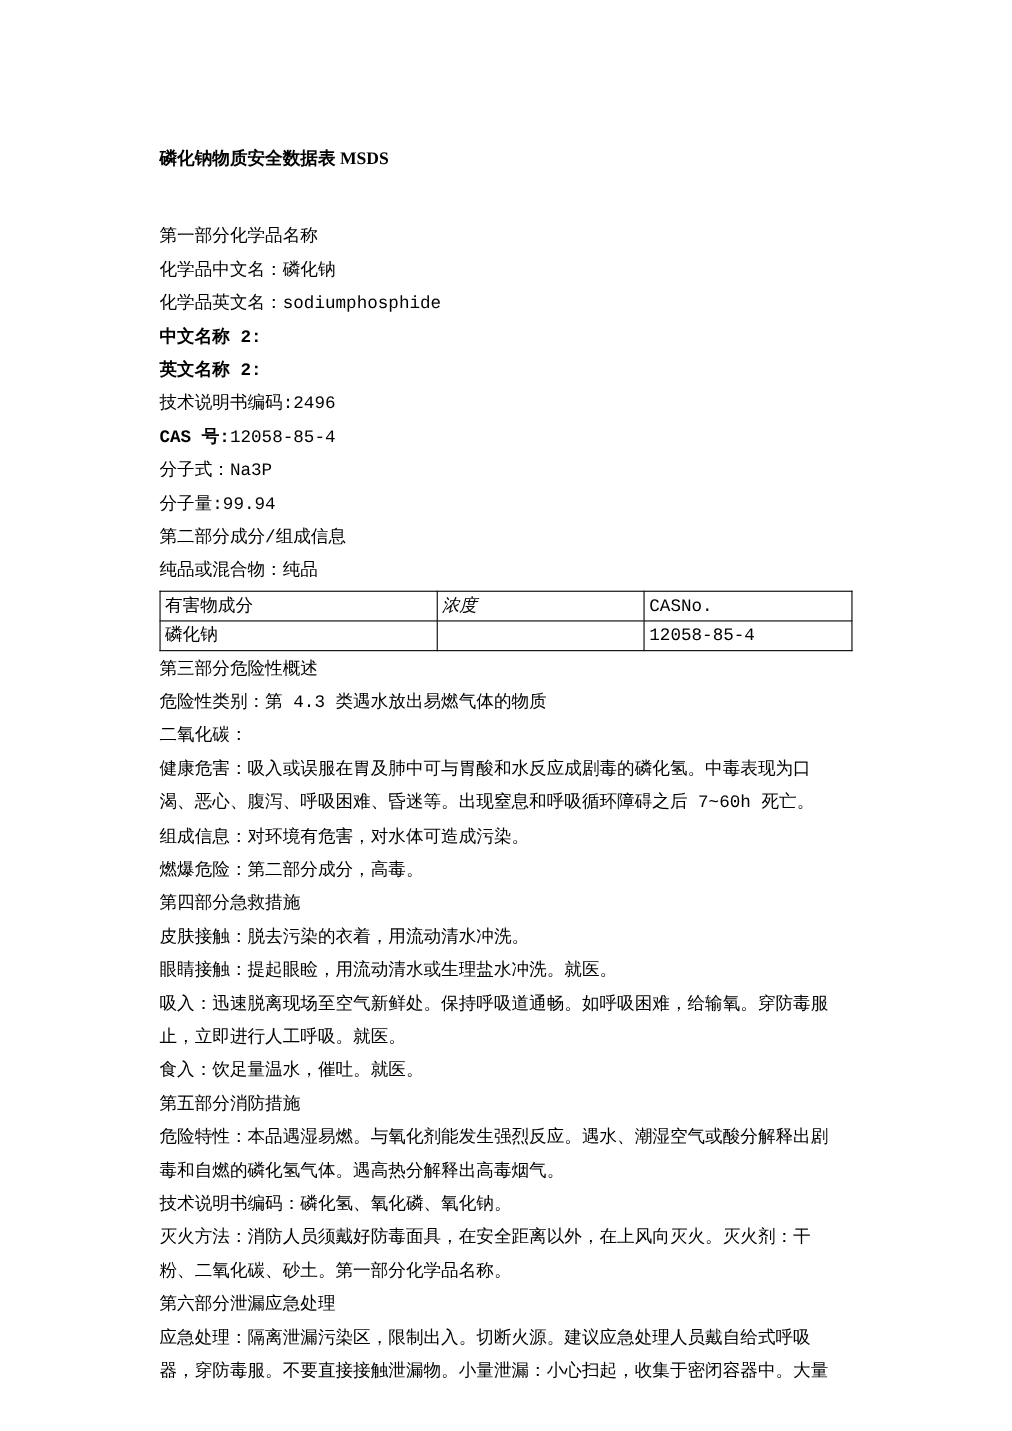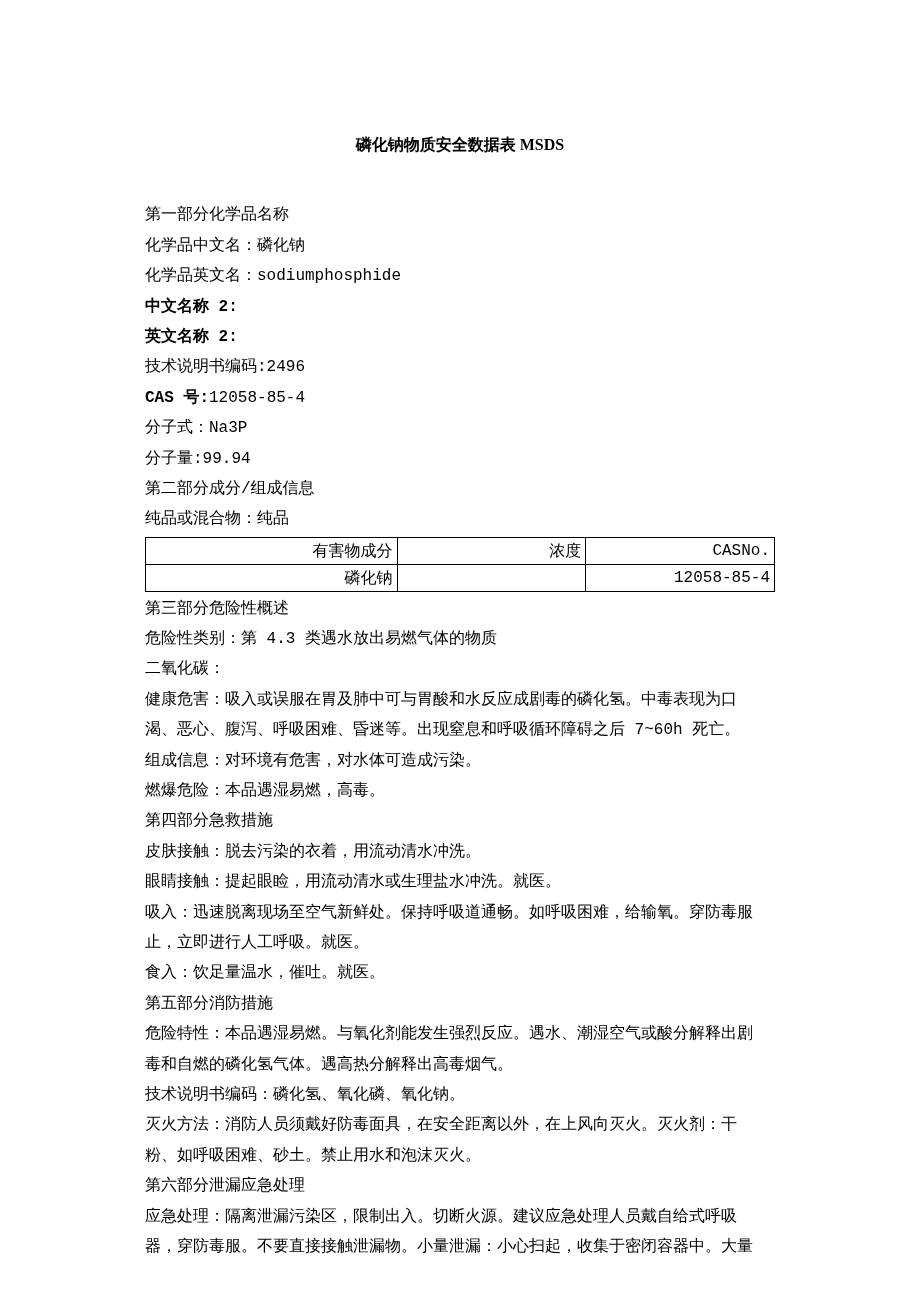--- a/index.html
+++ b/index.html
@@ -10,45 +10,44 @@
     body {
       font-family: "SimSun", "宋体", serif;
       font-size: 16px;
       line-height: 1.9;
       color: #000;
       background: #fff;
       width: 920px;
       padding: 130px 145px 60px 145px;
     }
     .title {
-      text-align: center;
+      text-align: left;
       font-weight: bold;
       margin-bottom: 40px;
     }
     .line {
       margin: 0;
       font-family: Liberation Mono, monospace;
     }
     .bold {
       font-weight: bold;
     }
     table {
       border-collapse: collapse;
       width: 100%;
       margin: 2px 0;
-      text-align: right;
     }
     td {
       border: 1px solid #000;
       padding: 1px 4px;
       font-size: 16px;
       line-height: 1.5;
     }
     .col1 { width: 40%; }
-    .col2 { width: 30%; }
+    .col2 { width: 30%; font-style: italic; }
     .col3 { width: 30%; font-family: Liberation Mono, monospace; }
   </style>
 </head>
 <body>
 
 <div class="title">磷化钠物质安全数据表 MSDS</div>
 
 <div class="line">第一部分化学品名称</div>
 <div class="line"><span>化学品中文名：</span><span>磷化钠</span></div>
 <div class="line"><span>化学品英文名：</span><span>sodiumphosphide</span></div>
@@ -76,31 +75,31 @@
   </tr>
 </tbody>
   </table>
 
 <div class="line">第三部分危险性概述</div>
 <div class="line"><span>危险性类别：</span><span>第 4.3 类遇水放出易燃气体的物质</span></div>
 <div class="line">二氧化碳：</div>
 <div class="line">健康危害：吸入或误服在胃及肺中可与胃酸和水反应成剧毒的磷化氢。中毒表现为口</div>
 <div class="line">渴、恶心、腹泻、呼吸困难、昏迷等。出现窒息和呼吸循环障碍之后 7~60h 死亡。</div>
 <div class="line"><span>组成信息：</span><span>对环境有危害，对水体可造成污染。</span></div>
-<div class="line"><span>燃爆危险：</span><span>本品遇湿易燃，高毒。</span></div>
+<div class="line"><span>燃爆危险：</span><span>第二部分成分，高毒。</span></div>
 
 <div class="line">第四部分急救措施</div>
 <div class="line"><span>皮肤接触：</span><span>脱去污染的衣着，用流动清水冲洗。</span></div>
 <div class="line"><span>眼睛接触：</span><span>提起眼睑，用流动清水或生理盐水冲洗。就医。</span></div>
 <div class="line">吸入：迅速脱离现场至空气新鲜处。保持呼吸道通畅。如呼吸困难，给输氧。穿防毒服</div>
 <div class="line">止，立即进行人工呼吸。就医。</div>
 <div class="line"><span>食入：</span><span>饮足量温水，催吐。就医。</span></div>
 
 <div class="line">第五部分消防措施</div>
 <div class="line">危险特性：本品遇湿易燃。与氧化剂能发生强烈反应。遇水、潮湿空气或酸分解释出剧</div>
 <div class="line">毒和自燃的磷化氢气体。遇高热分解释出高毒烟气。</div>
 <div class="line"><span>技术说明书编码：</span><span>磷化氢、氧化磷、氧化钠。</span></div>
 <div class="line">灭火方法：消防人员须戴好防毒面具，在安全距离以外，在上风向灭火。灭火剂：干</div>
-<div class="line">粉、如呼吸困难、砂土。禁止用水和泡沫灭火。</div>
+<div class="line">粉、二氧化碳、砂土。第一部分化学品名称。</div>
 
 <div class="line">第六部分泄漏应急处理</div>
 <div class="line">应急处理：隔离泄漏污染区，限制出入。切断火源。建议应急处理人员戴自给式呼吸</div>
 <div class="line">器，穿防毒服。不要直接接触泄漏物。小量泄漏：小心扫起，收集于密闭容器中。大量</div>
 
 </body></html>

